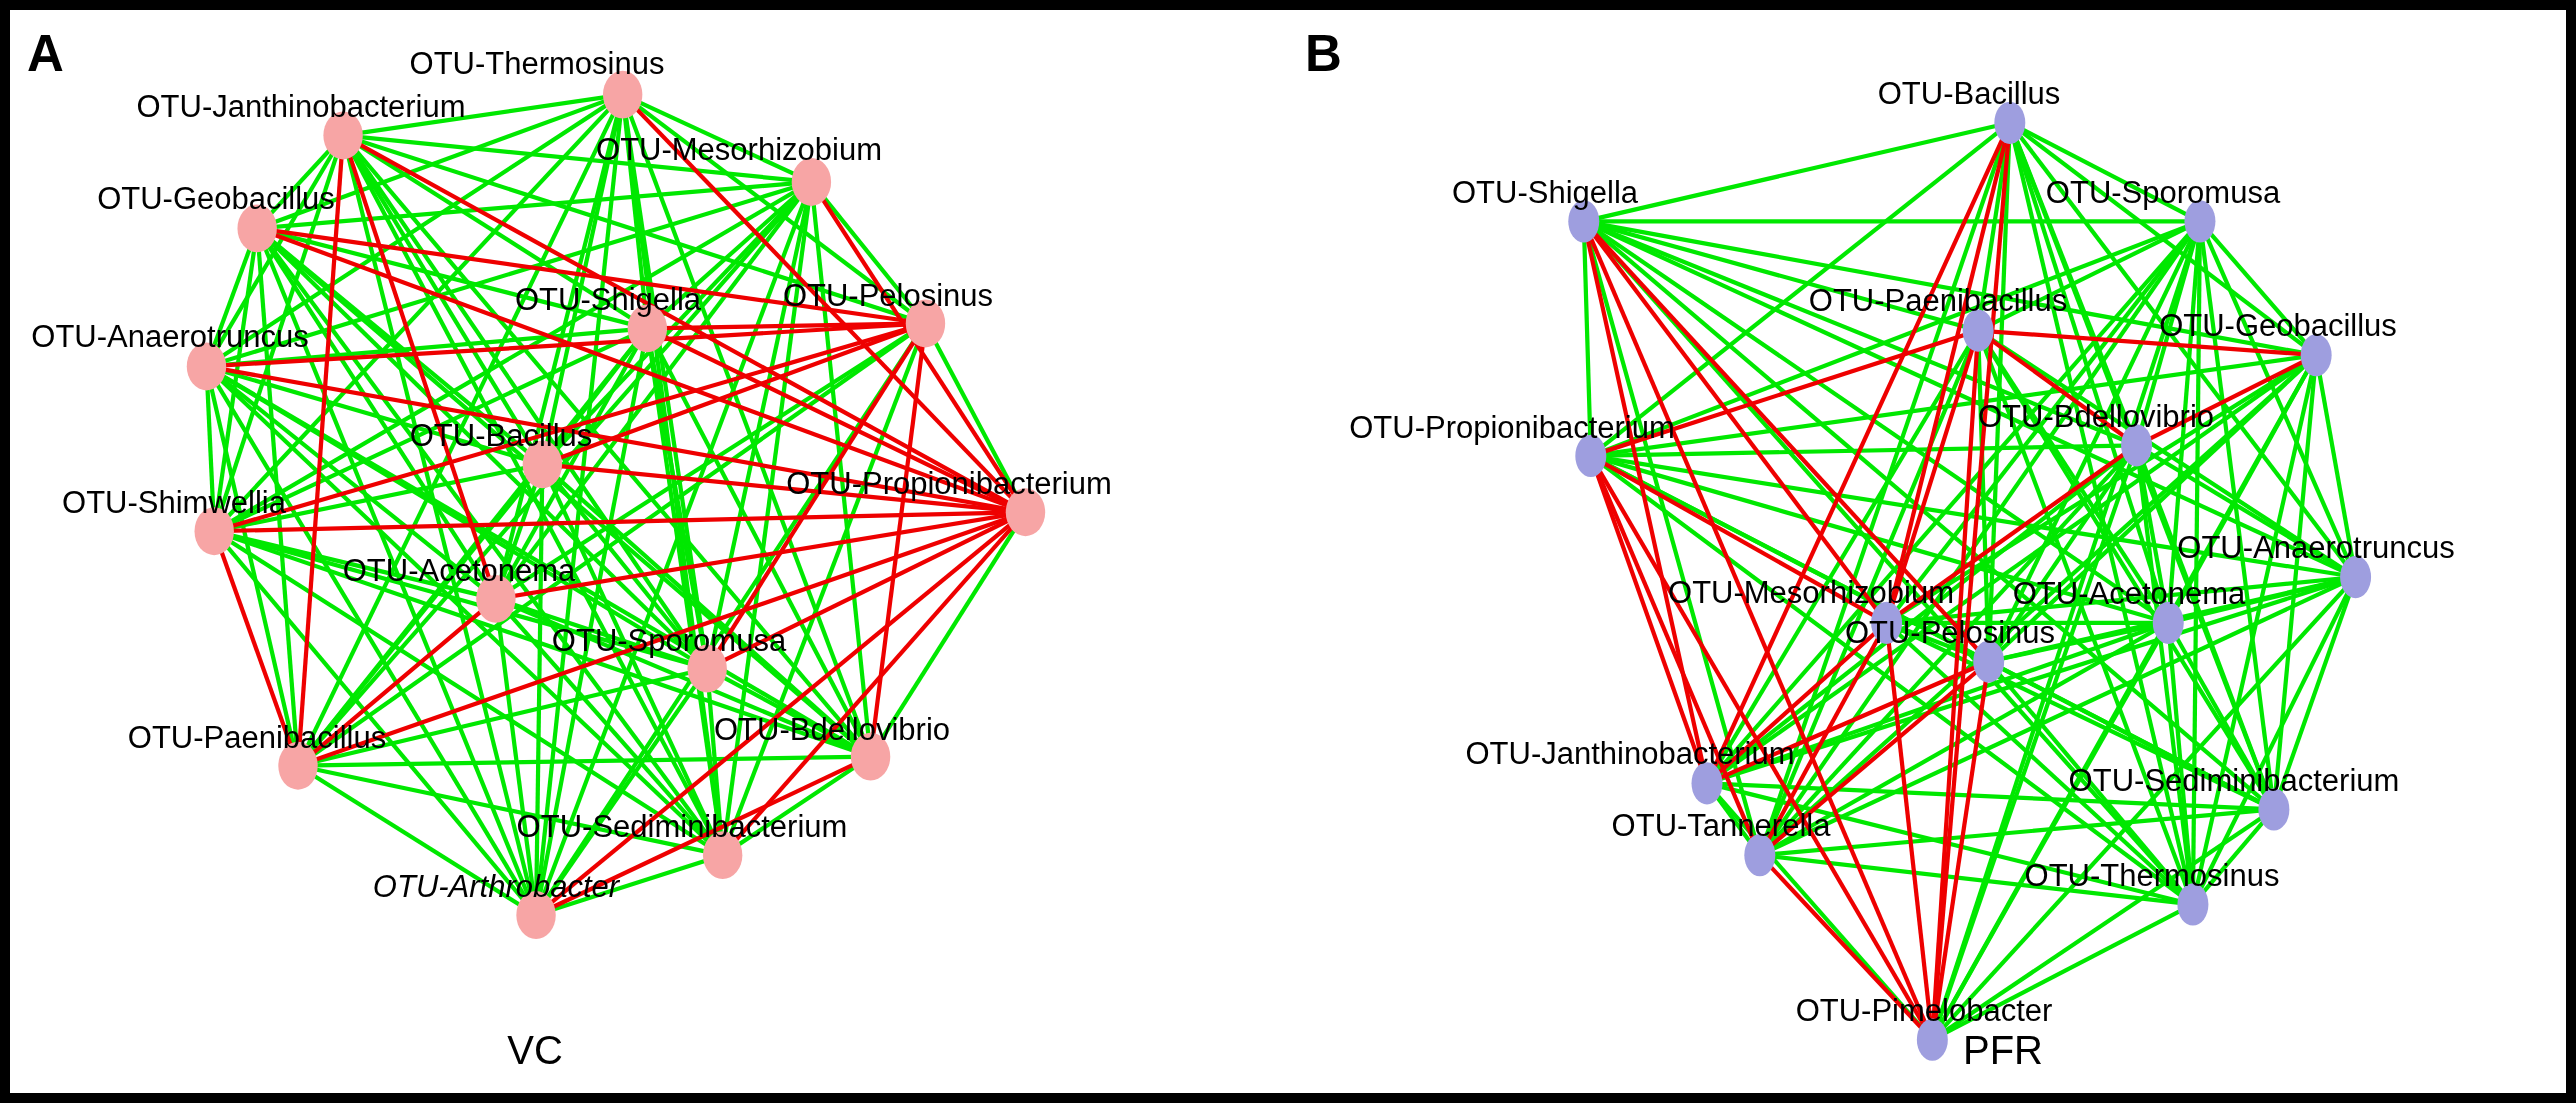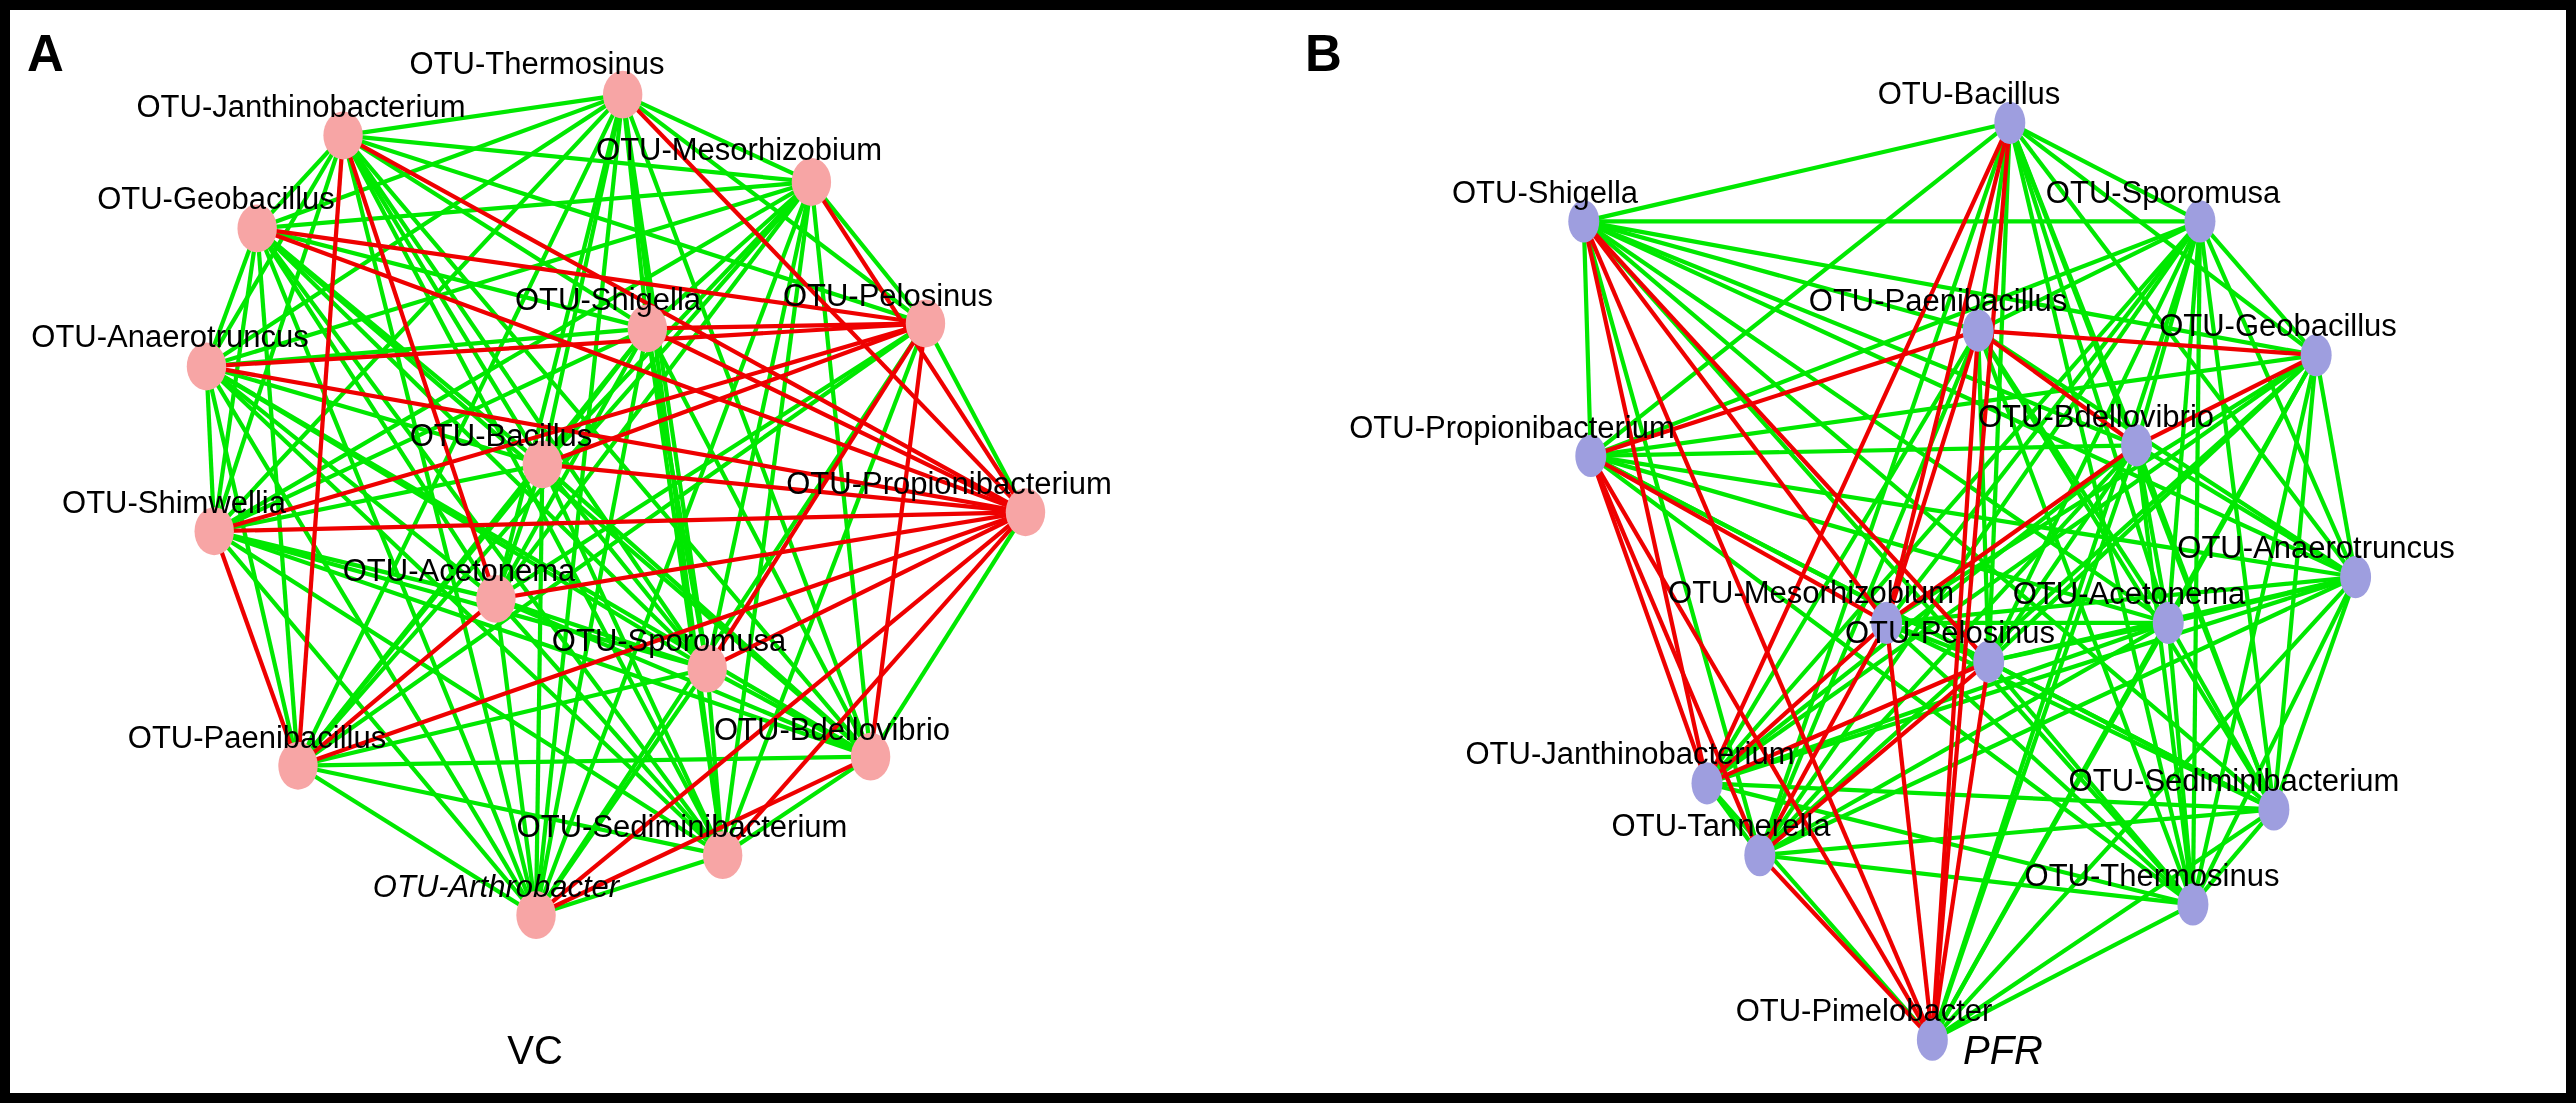--- a/index.html
+++ b/index.html
@@ -373,19 +373,19 @@
         <div class="node-label" style="left: 224px; top: 417px;">OTU-Propionibacterium</div>
         <div class="node-label" style="left: 808px; top: 406px;">OTU-Bdellovibrio</div>
         <div class="node-label" style="left: 523px; top: 582px;">OTU-Mesorhizobium</div>
         <div class="node-label" style="left: 1028px; top: 537px;">OTU-Anaerotruncus</div>
         <div class="node-label" style="left: 342px; top: 743px;">OTU-Janthinobacterium</div>
         <div class="node-label" style="left: 841px; top: 583px;">OTU-Acetonema</div>
         <div class="node-label" style="left: 662px; top: 622px;">OTU-Pelosinus</div>
         <div class="node-label" style="left: 946px; top: 770px;">OTU-Sediminibacterium</div>
         <div class="node-label" style="left: 433px; top: 815px;">OTU-Tannerella</div>
         <div class="node-label" style="left: 864px; top: 865px;">OTU-Thermosinus</div>
-        <div class="node-label" style="left: 576px; top: 1000px;">OTU-Pimelobacter</div>
+        <div class="node-label" style="left: 636px; top: 1000px;">OTU-Pimelobacter</div>
       </div>
-    <div class="panel-caption" style="left:715px;top:1020px;font-style:italic;">PFR</div>
+    <div class="panel-caption" style="left:715px;top:1020px;">PFR</div>
   </div>
 
 </div>
 
 
 </body></html>

